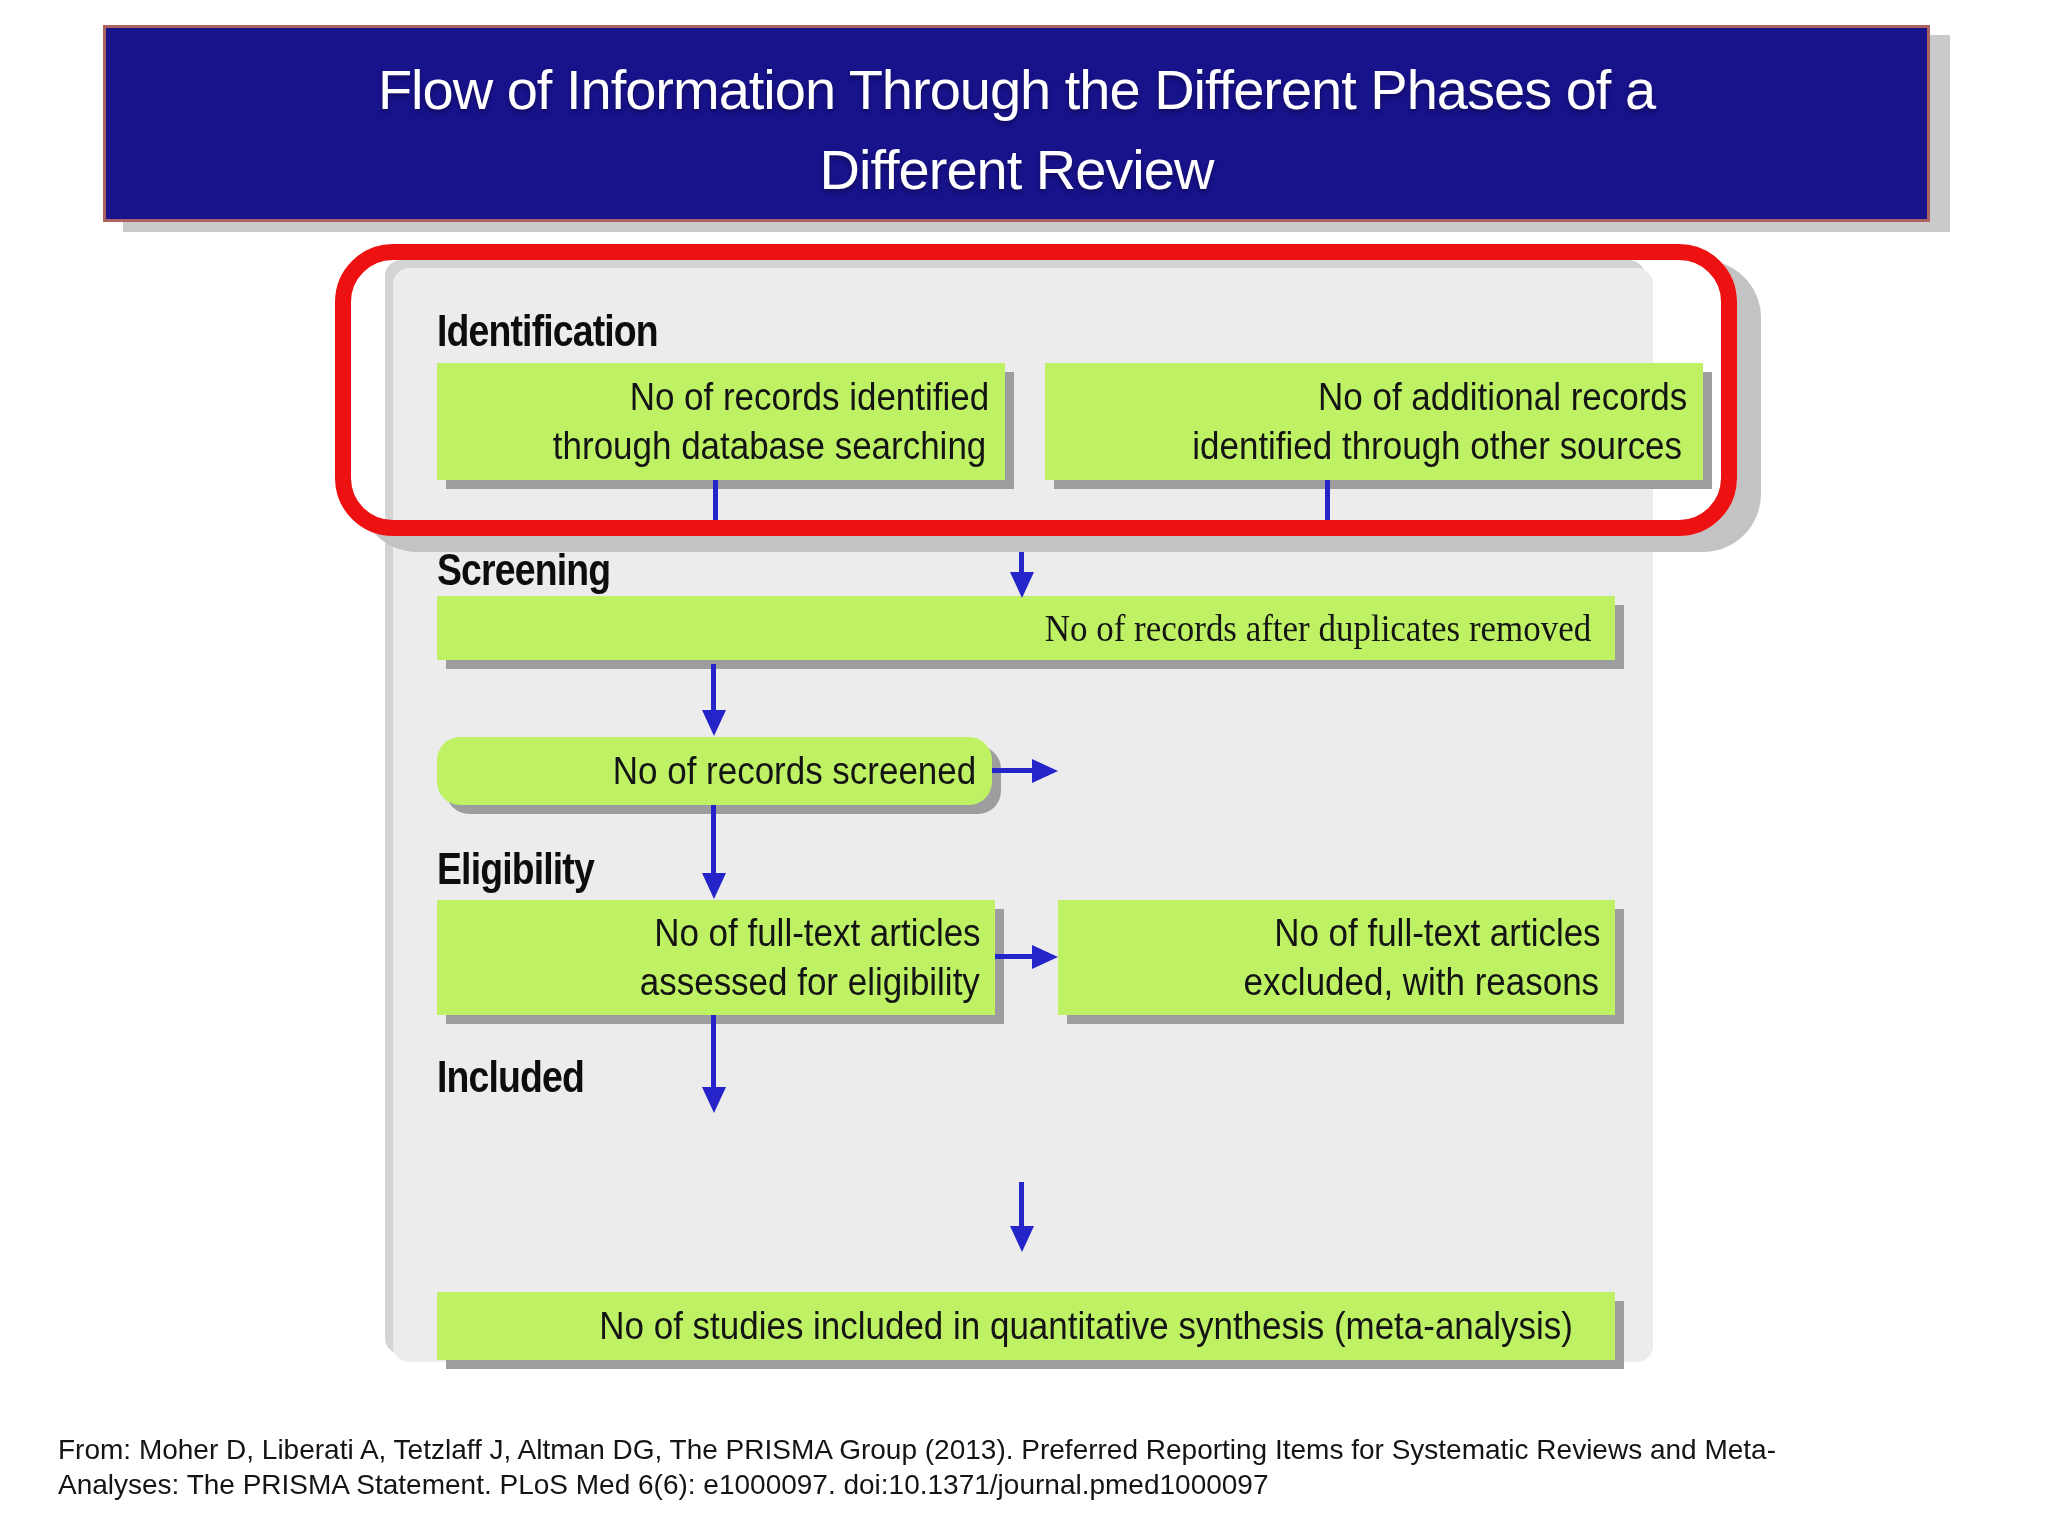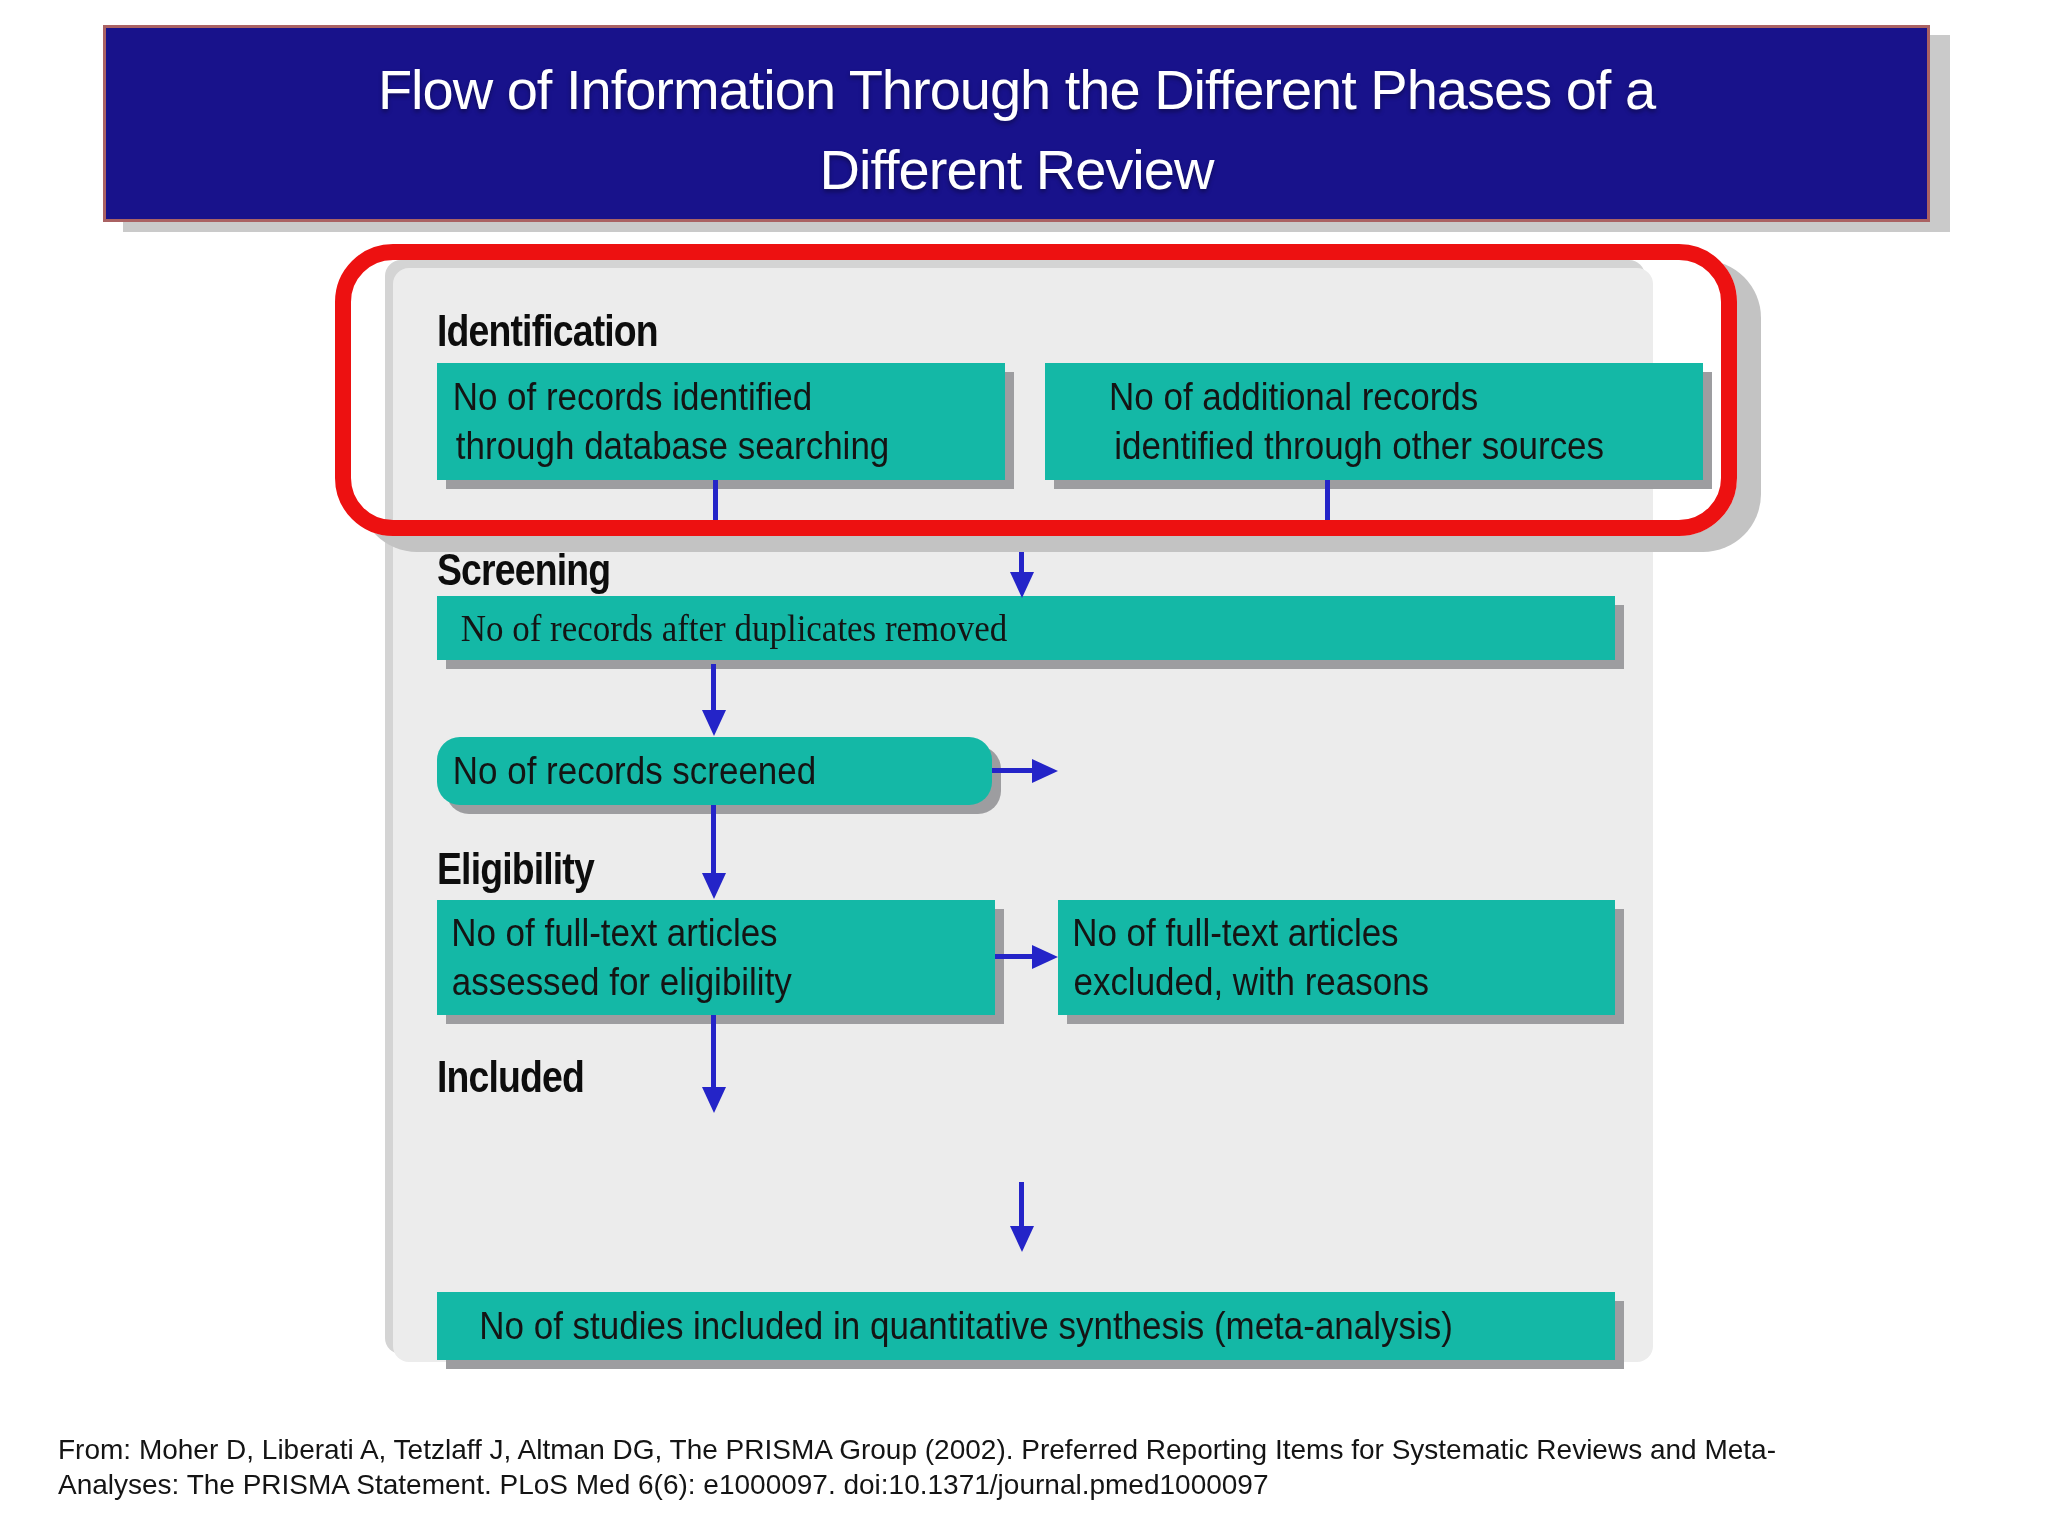--- a/index.html
+++ b/index.html
@@ -72,25 +72,25 @@
     letter-spacing: -1px;
     transform: scaleX(0.85);
     transform-origin: left center;
     white-space: nowrap;
     z-index: 4;
   }
   
   .fbox {
     position: absolute;
     box-sizing: border-box;
-    background: #14b8a6;
+    background: #bef264;
     box-shadow: 9px 9px 0 #9d9da0;
     display: flex;
     flex-direction: column;
-    align-items: flex-start;
+    align-items: flex-end;
     justify-content: center;
     z-index: 2;
   }
   .fbox .box-line {
     color: #141414;
     font-size: 38px;
     line-height: 49px;
     white-space: nowrap;
     transform: scaleX(0.92);
     transform-origin: center center;
@@ -209,17 +209,17 @@
   </div>
 
   <div class="arrow" style="left:1010px;top:1182px;width:24px;height:70px;">
     <div class="shaft-v" style="left:9px;height:48px;"></div>
     <div class="head-down" style="left:0;top:44px;"></div>
   </div>
 
   <div class="ring"></div>
 
   <div class="citation">
-    <div>From: Moher D, Liberati A, Tetzlaff J, Altman DG, The PRISMA Group (2002). Preferred Reporting Items for Systematic Reviews and Meta-</div>
+    <div>From: Moher D, Liberati A, Tetzlaff J, Altman DG, The PRISMA Group (2013). Preferred Reporting Items for Systematic Reviews and Meta-</div>
     <div>Analyses: The PRISMA Statement. PLoS Med 6(6): e1000097. doi:10.1371/journal.pmed1000097</div>
   </div>
 
 </div>
 
 </body></html>

